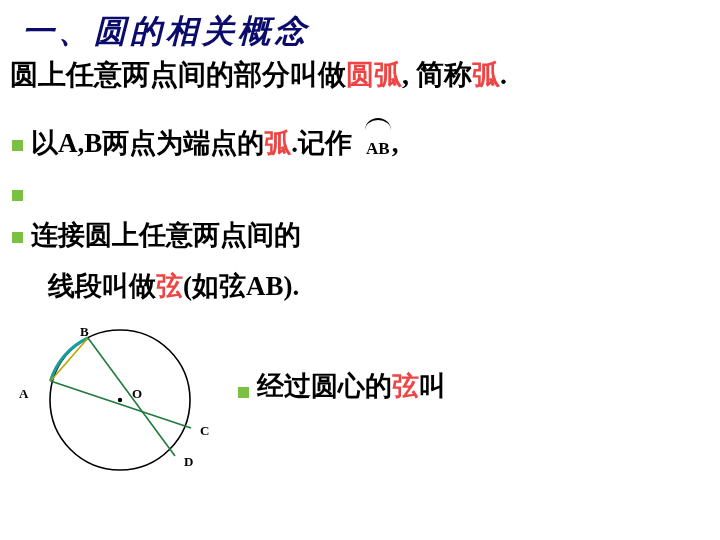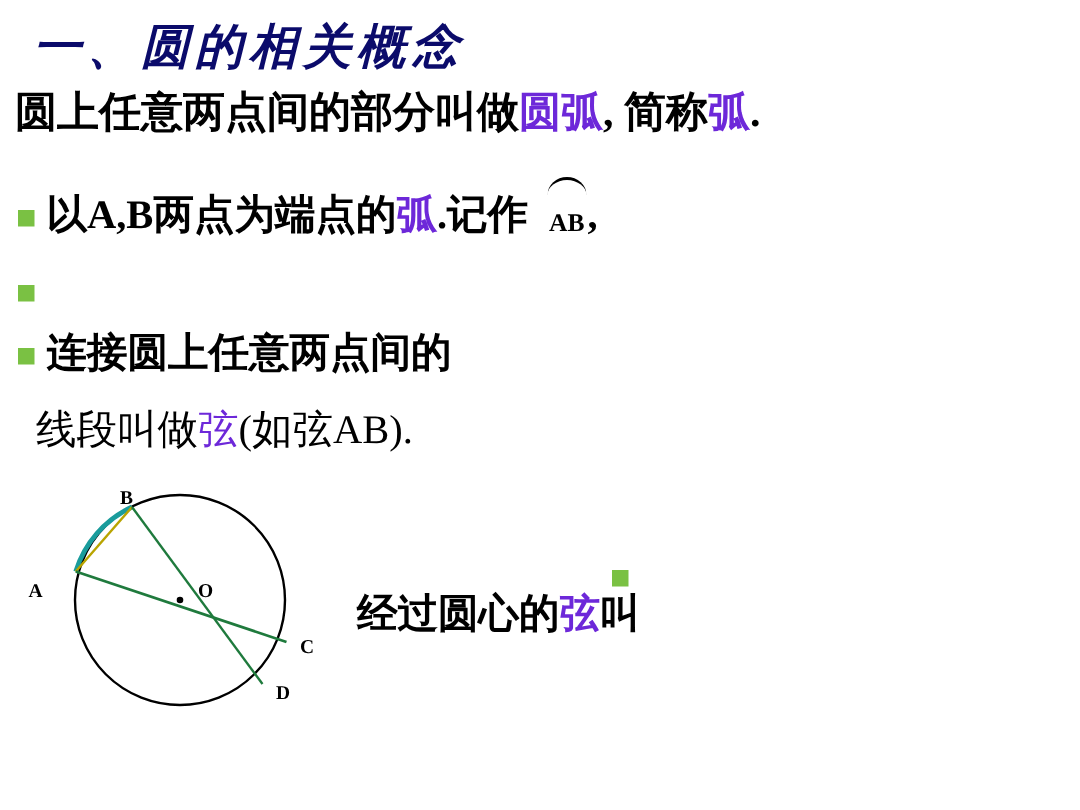--- a/index.html
+++ b/index.html
@@ -39,21 +39,21 @@
   .line1 {
     position: absolute;
     left: 10px;
     top: 56px;
     font-size: 28px;
     font-weight: bold;
     color: #000000;
     white-space: nowrap;
     font-family: "Liberation Serif", serif;
   }
-  .teal { color: #6d28d9; }
+  .teal { color: #ef4444; }
 
   
   .bullet-row {
     position: absolute;
     display: flex;
     align-items: flex-start;
     white-space: nowrap;
   }
   .bullet {
     width: 11px;
@@ -71,24 +71,24 @@
     font-family: "Liberation Serif", serif;
     line-height: 1.15;
   }
 
   .row2 { left: 12px; top: 128px; }
   .row3 { left: 12px; top: 178px; }
   .row4 { left: 12px; top: 220px; }
 
   .cont-line {
     position: absolute;
-    left: 24px;
+    left: 48px;
     top: 268px;
     font-size: 27px;
-    font-weight: normal;
+    font-weight: bold;
     color: #000000;
     white-space: nowrap;
     font-family: "Liberation Serif", serif;
   }
 
   
   .arcsym {
     position: relative;
     display: inline-block;
     margin-left: 14px;
@@ -109,23 +109,22 @@
     height: 12px;
     border-top: 2px solid #000;
     border-radius: 50% / 100% 100% 0 0;
     box-sizing: border-box;
   }
 
   
   .right-row {
     position: absolute;
     display: flex;
-    align-items: flex-end;
-    white-space: nowrap;
-    flex-direction: column;
+    align-items: center;
+    white-space: nowrap;
   }
   .rr1 { left: 238px; top: 368px; }
   .rr2 { left: 238px; top: 420px; }
   .rtext {
     font-size: 27px;
     font-weight: bold;
     color: #000000;
     font-family: "Liberation Serif", serif;
   }
 

